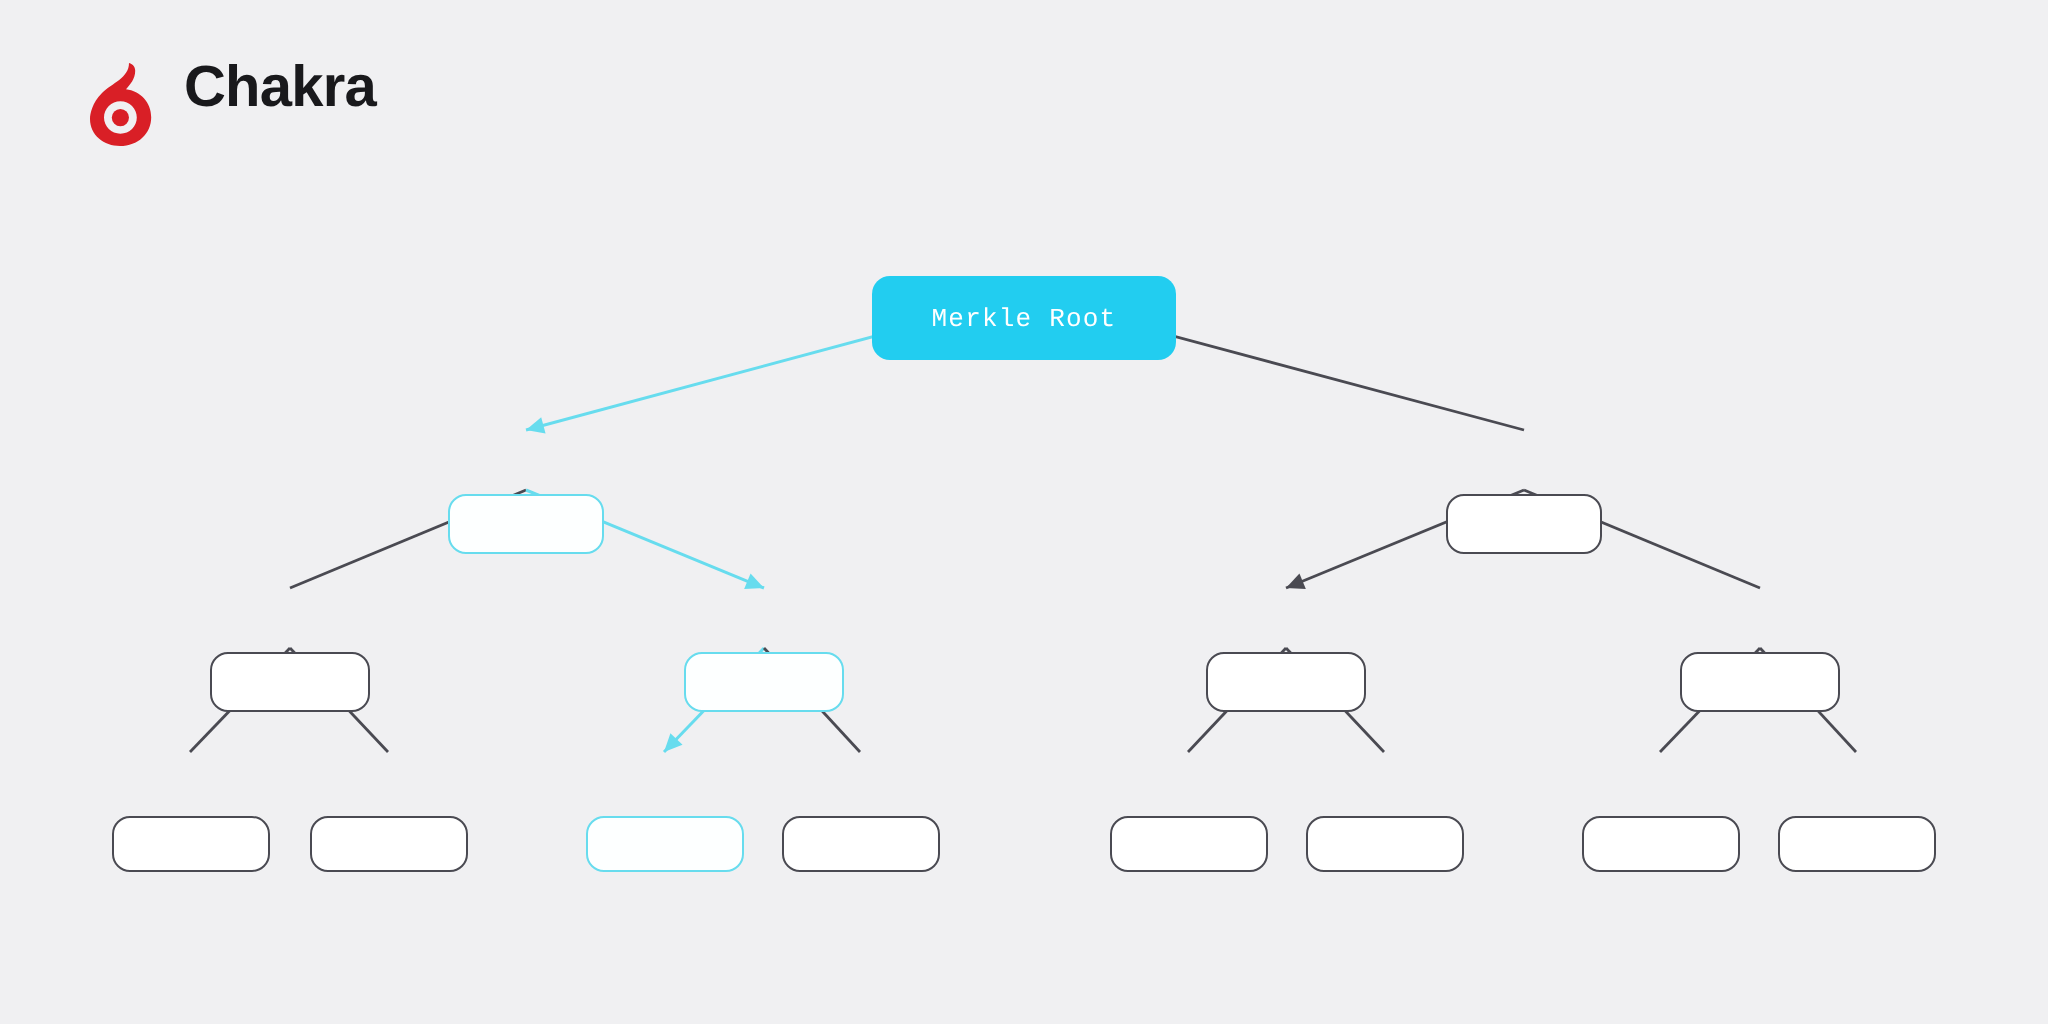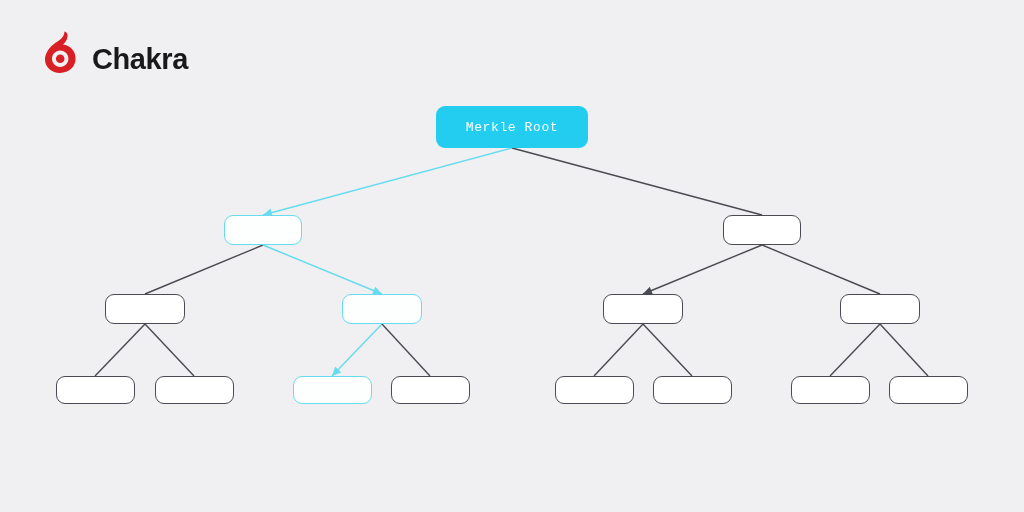--- a/index.html
+++ b/index.html
@@ -19,21 +19,21 @@
     width: 1024px;
     height: 512px;
   }
 
   
   .brand {
     position: absolute;
     left: 44px;
     top: 30px;
     display: flex;
-    align-items: flex-end;
+    align-items: flex-start;
     gap: 10px;
   }
   .brand-mark {
     width: 38px;
     height: 44px;
     display: block;
   }
   .brand-name {
     font-family: "Liberation Sans", sans-serif;
     font-size: 29px;
@@ -54,20 +54,21 @@
   }
   .node {
     position: absolute;
     box-sizing: border-box;
     background: #ffffff;
     border: 1.6px solid #4a4a52;
     border-radius: 9px;
     display: flex;
     align-items: center;
     justify-content: center;
+    margin-top: 32px;
   }
   .node.hl {
     border-color: #67dcee;
     background: #fdffff;
   }
   .node.root {
     background: #22cdf0;
     border: none;
     border-radius: 9px;
   }

